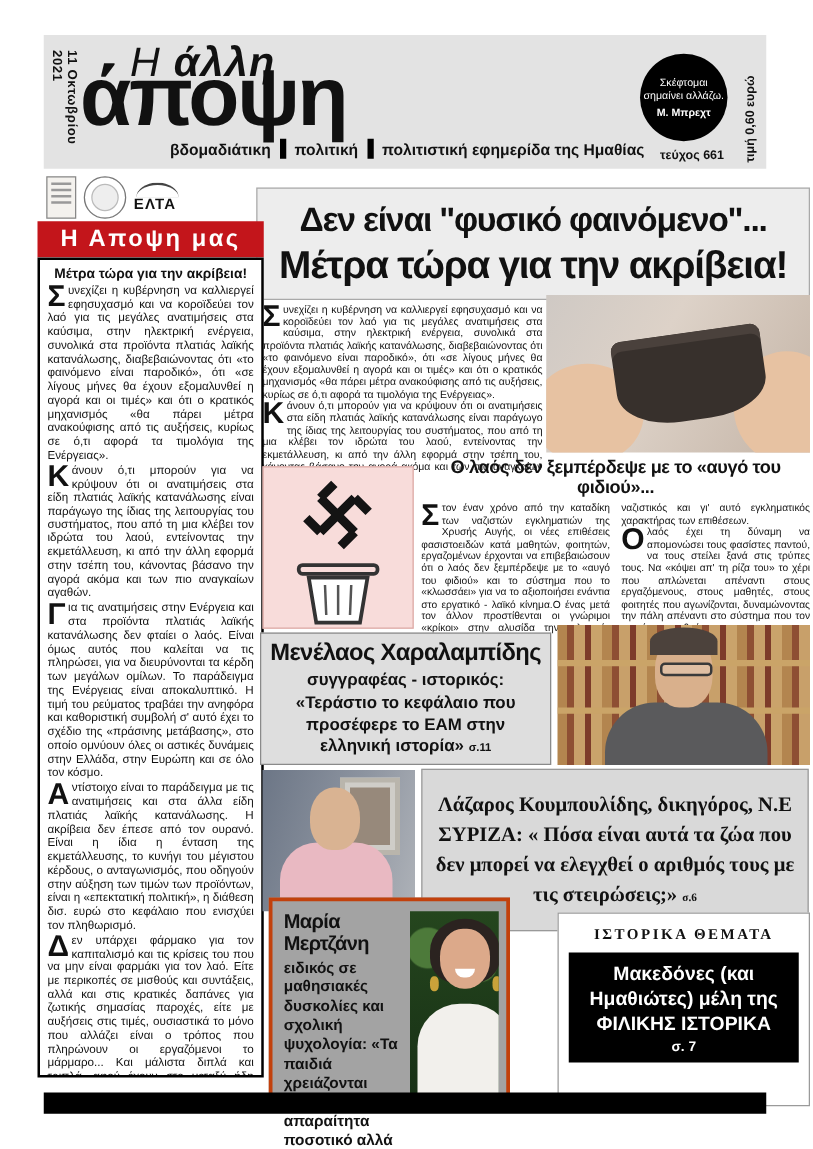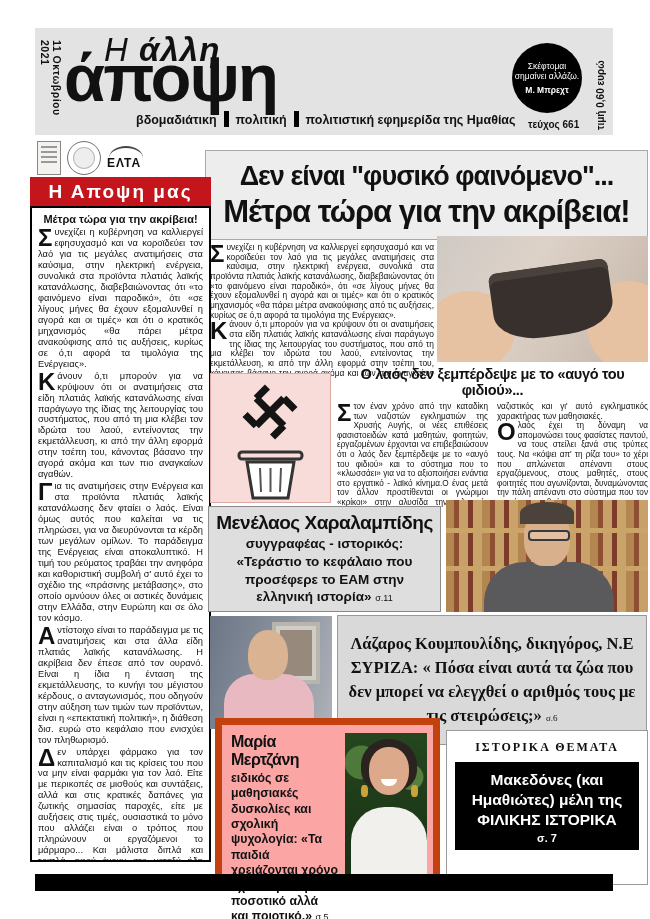--- a/index.html
+++ b/index.html
@@ -76,21 +76,21 @@
   
   .trash-graphic{left:210px;top:373px;width:121px;height:130px;background:#f8dcda;
                  border:1px solid #dca9a5;box-sizing:border-box;}
 
   
   .char-box{left:208px;top:506px;width:233px;height:106px;background:#dedede;
             border:1px solid #8a8a8a;box-sizing:border-box;text-align:center;
             display:flex;flex-direction:column;justify-content:center;gap:1px;}
   .char-box .name{font-size:19px;font-weight:700;letter-spacing:-.5px;}
   .char-box .quote{font-size:13.5px;font-weight:700;line-height:1.3;padding:0 6px;}
-  .pref{font-size:9px;font-weight:normal;}
+  .pref{font-size:9px;font-weight:bold;}
 
   .hist-photo{left:446px;top:500px;width:202px;height:112px;overflow:hidden;
       background:repeating-linear-gradient(90deg,#b3854f 0 8px,#8e4f33 8px 13px,#c8a06a 13px 22px,#7d3b2a 22px 27px,#caa36b 27px 36px);}
   .hist-photo .shelf{position:absolute;left:0;width:100%;height:5px;background:#caa468;}
   .hist-photo .torso{position:absolute;left:38px;top:62px;width:130px;height:60px;
                      background:#5a5a5c;border-radius:40px 40px 0 0;}
   .hist-photo .head{position:absolute;left:78px;top:8px;width:46px;height:58px;
                     background:#d9b08c;border-radius:46% 46% 42% 42%;}
   .hist-photo .hair{position:absolute;left:74px;top:2px;width:54px;height:22px;
                     background:#4c423c;border-radius:50% 50% 0 0;}
@@ -107,22 +107,22 @@
                       background:#d9b392;border-radius:48% 48% 44% 44%;}
   .lawyer-photo .torso{position:absolute;left:14px;top:58px;width:90px;height:55px;
                        background:#e9b9c2;border-radius:30px 30px 0 0;}
   .koum-box{left:337px;top:615px;width:310px;height:130px;background:#d9d9d9;
             border:1px solid #999;box-sizing:border-box;text-align:center;
             display:flex;flex-direction:column;justify-content:center;}
   .koum-box .quote{font-family:"Liberation Serif",serif;font-size:16.5px;font-weight:700;
                    line-height:1.45;padding:0 8px;}
 
   
-  .mert-box{left:215px;top:718px;width:225px;height:167px;background:#fca5a5;
-            border:7px solid #c2410c;box-sizing:border-box;padding:8px 6px 8px 9px;
+  .mert-box{left:215px;top:718px;width:193px;height:167px;background:#a3a3a3;
+            border:3px solid #c2410c;box-sizing:border-box;padding:8px 6px 8px 9px;
             display:flex;gap:7px;}
   .mert-text{width:116px;}
   .mert-text .name{font-size:16px;font-weight:700;letter-spacing:-.5px;margin-bottom:2px;}
   .mert-text .quote{font-size:12.3px;font-weight:700;line-height:1.25;}
   .woman-photo{position:relative;width:88px;height:147px;overflow:hidden;
                background:radial-gradient(circle at 20% 20%,#4d7a3a 0 12%,transparent 13%),
                           radial-gradient(circle at 80% 30%,#557f3e 0 10%,transparent 11%),
                           radial-gradient(circle at 60% 70%,#3c642e 0 14%,transparent 15%),
                           linear-gradient(#25461e,#173015);}
   .woman-photo .hair{position:absolute;left:16px;top:6px;width:56px;height:52px;
@@ -212,21 +212,21 @@
       <rect x="28" y="78" width="63" height="7" rx="3" fill="none" stroke="#333" stroke-width="3"></rect>
       <path d="M36 88 L83 88 L77 124 L42 124 Z" fill="#fff" stroke="#333" stroke-width="3"></path>
       <path d="M49 94 L50 118 M59.5 94 L59.5 118 M70 94 L69 118" stroke="#555" stroke-width="2" fill="none"></path>
     </svg>
   </div>
 
   <div class="abs snake">
     <h2>Ο λαός δεν ξεμπέρδεψε με το «αυγό του φιδιού»...</h2>
     <div class="cols">
       <p class="dropcap">Στον έναν χρόνο από την καταδίκη των ναζιστών εγκληματιών της Χρυσής Αυγής, οι νέες επιθέσεις φασιστοειδών κατά μαθητών, φοιτητών, εργαζομένων έρχονται να επιβεβαιώσουν ότι ο λαός δεν ξεμπέρδεψε με το «αυγό του φιδιού» και το σύστημα που το «κλωσσάει» για να το αξιοποιήσει ενάντια στο εργατικό - λαϊκό κίνημα.Ο ένας μετά τον άλλον προστίθενται οι γνώριμοι «κρίκοι» στην αλυσίδα την τελευταία βδομάδα: Ο</p>
-      <p>ναζιστικός και γι' αυτό εγκληματικός χαρακτήρας των μαθησιακές.</p>
+      <p>ναζιστικός και γι' αυτό εγκληματικός χαρακτήρας των επιθέσεων.</p>
       <p class="dropcap">Ο λαός έχει τη δύναμη να απομονώσει τους φασίστες παντού, να τους στείλει ξανά στις τρύπες τους. Να «κόψει απ' τη ρίζα του» το χέρι που απλώνεται απέναντι στους εργαζόμενους, στους μαθητές, στους φοιτητές που αγωνίζονται, δυναμώνοντας την πάλη απέναντι στο σύστημα που τον γεννά και τον θρέφει.</p>
     </div>
   </div>
 
   <div class="abs char-box">
     <div class="name">Μενέλαος Χαραλαμπίδης</div>
     <div class="quote"><span>συγγραφέας - ιστορικός: «Τεράστιο το κεφάλαιο που προσέφερε το ΕΑΜ στην ελληνική ιστορία»</span> <span class="pref">σ.11</span></div>
   </div>
   <div class="abs hist-photo">
     <div class="shelf" style="top:28px;"></div>

